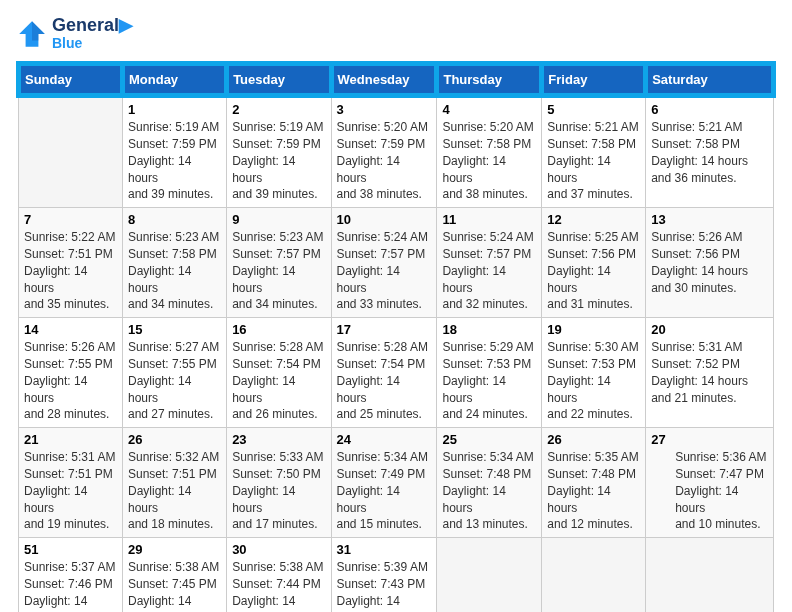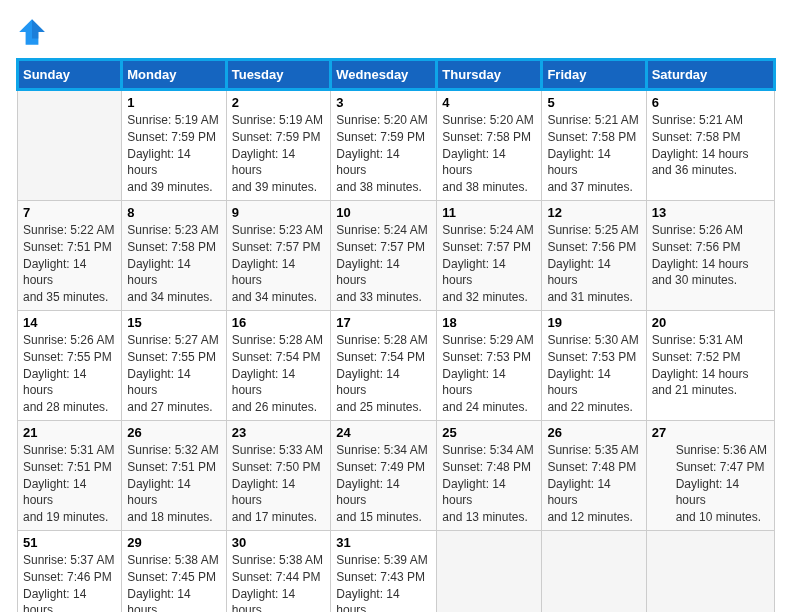--- a/index.html
+++ b/index.html
@@ -52,21 +52,21 @@
       border-collapse: collapse;
       font-size: 11px;
     }
     thead tr th {
       background-color: #1565C0;
       color: #fff;
       padding: 6px 4px;
       text-align: left;
       font-size: 13px;
       font-weight: bold;
-      border: 3px solid #0ea5e9;
+      border: 5px solid #0ea5e9;
     }
     tbody tr td {
       border: 1px solid #ccc;
       padding: 4px 5px;
       vertical-align: top;
       min-height: 70px;
       background: #fff;
     }
     tbody tr:nth-child(even) td {
       background: #f9f9f9;
@@ -88,20 +88,24 @@
   </style>
 </head>
 <body>
 
 <div class="header">
   <div class="logo">
     <svg class="logo-icon" viewBox="0 0 40 40">
       <polygon points="20,4 36,20 28,20 28,36 12,36 12,20 4,20" fill="#2196F3"></polygon>
       <polygon points="20,4 36,20 28,20 28,28 20,28" fill="#1565C0" opacity="0.5"></polygon>
     </svg>
+    <div class="logo-text">
+      <div>General<span>▶</span></div>
+      <div style="color:#2196F3; font-size:14px;">Blue</div>
+    </div>
   </div>
   <div class="title-block">
     <h1></h1>
     <h2></h2>
   </div>
 </div>
 
 <table>
   <thead>
     <tr id="thead-row">

